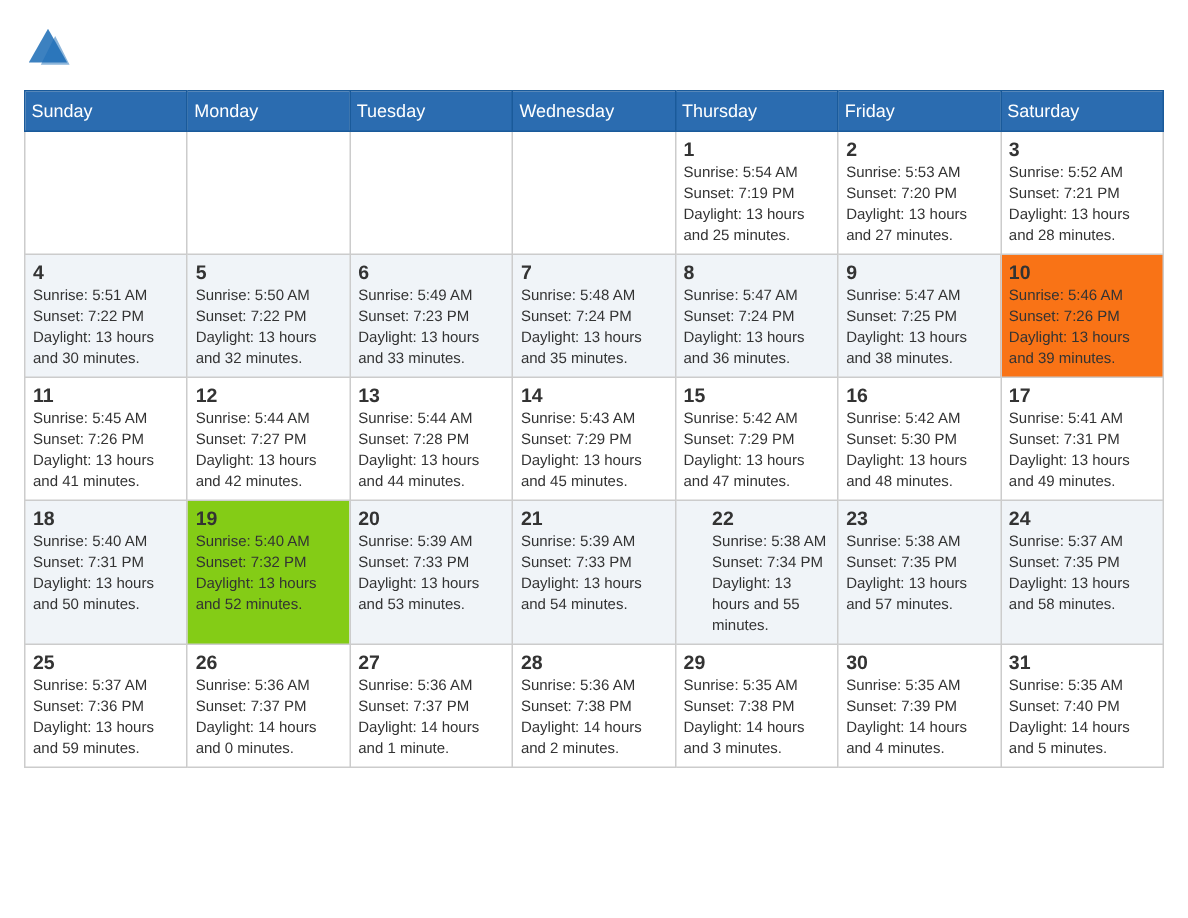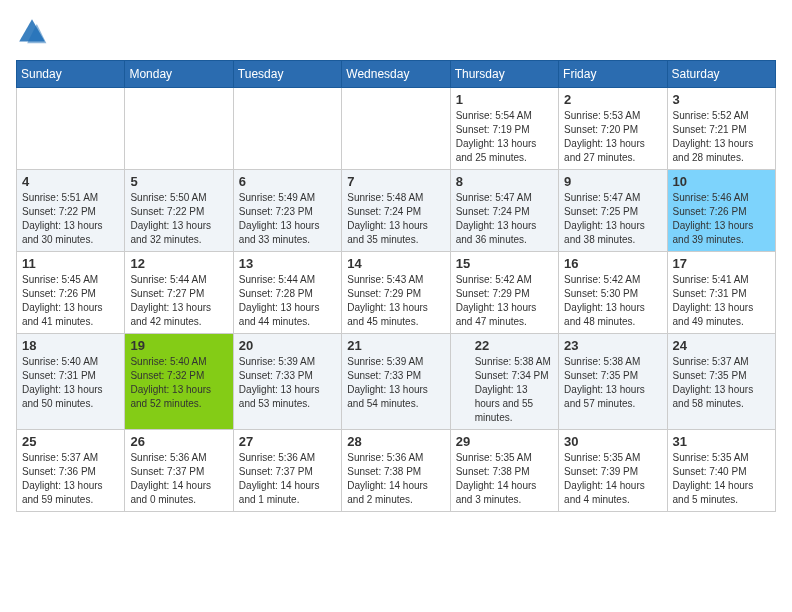--- a/index.html
+++ b/index.html
@@ -191,21 +191,21 @@
 Daylight: 13 hours
 and 36 minutes.</div>
         </td>
         <td style="background: rgb(240, 244, 248);">
           <span class="day-number">9</span>
           <div class="cell-content">Sunrise: 5:47 AM
 Sunset: 7:25 PM
 Daylight: 13 hours
 and 38 minutes.</div>
         </td>
-        <td style="background: #7dd3fc;">
+        <td style="background: #f97316;">
           <span class="day-number">10</span>
           <div class="cell-content">Sunrise: 5:46 AM
 Sunset: 7:26 PM
 Daylight: 13 hours
 and 39 minutes.</div>
         </td>
       </tr>
       <tr>
         <td>
           <span class="day-number">11</span>

